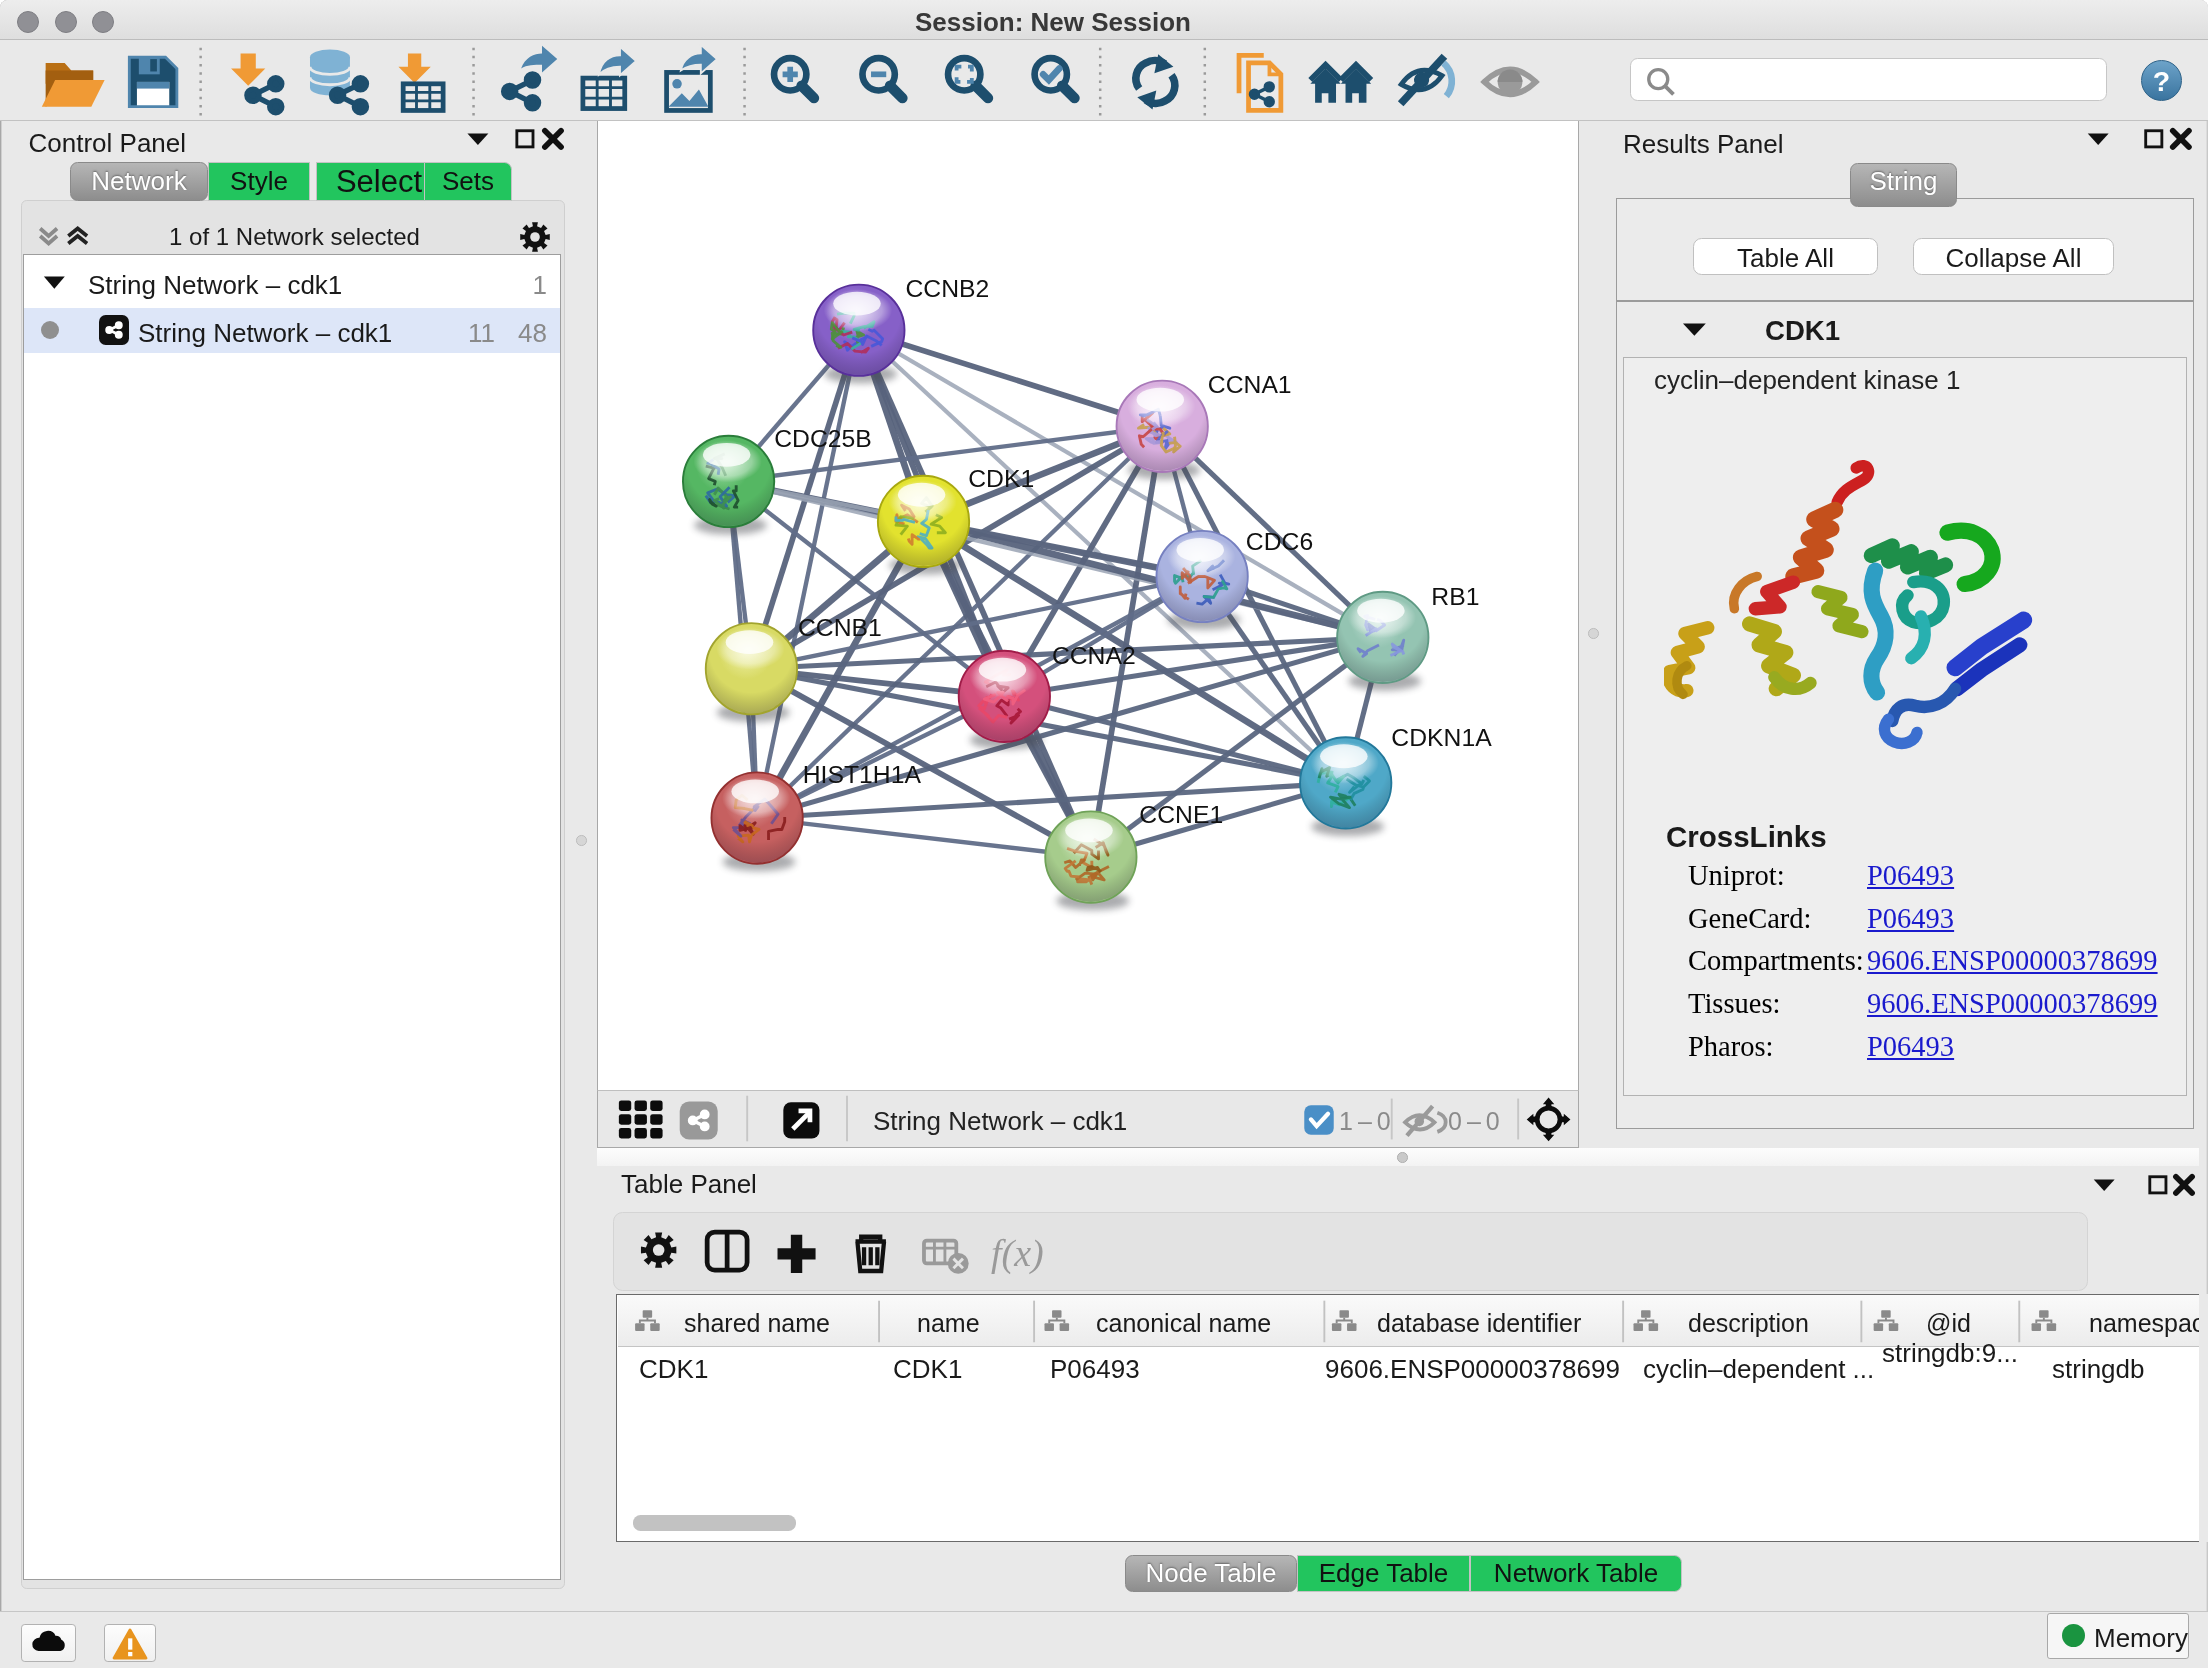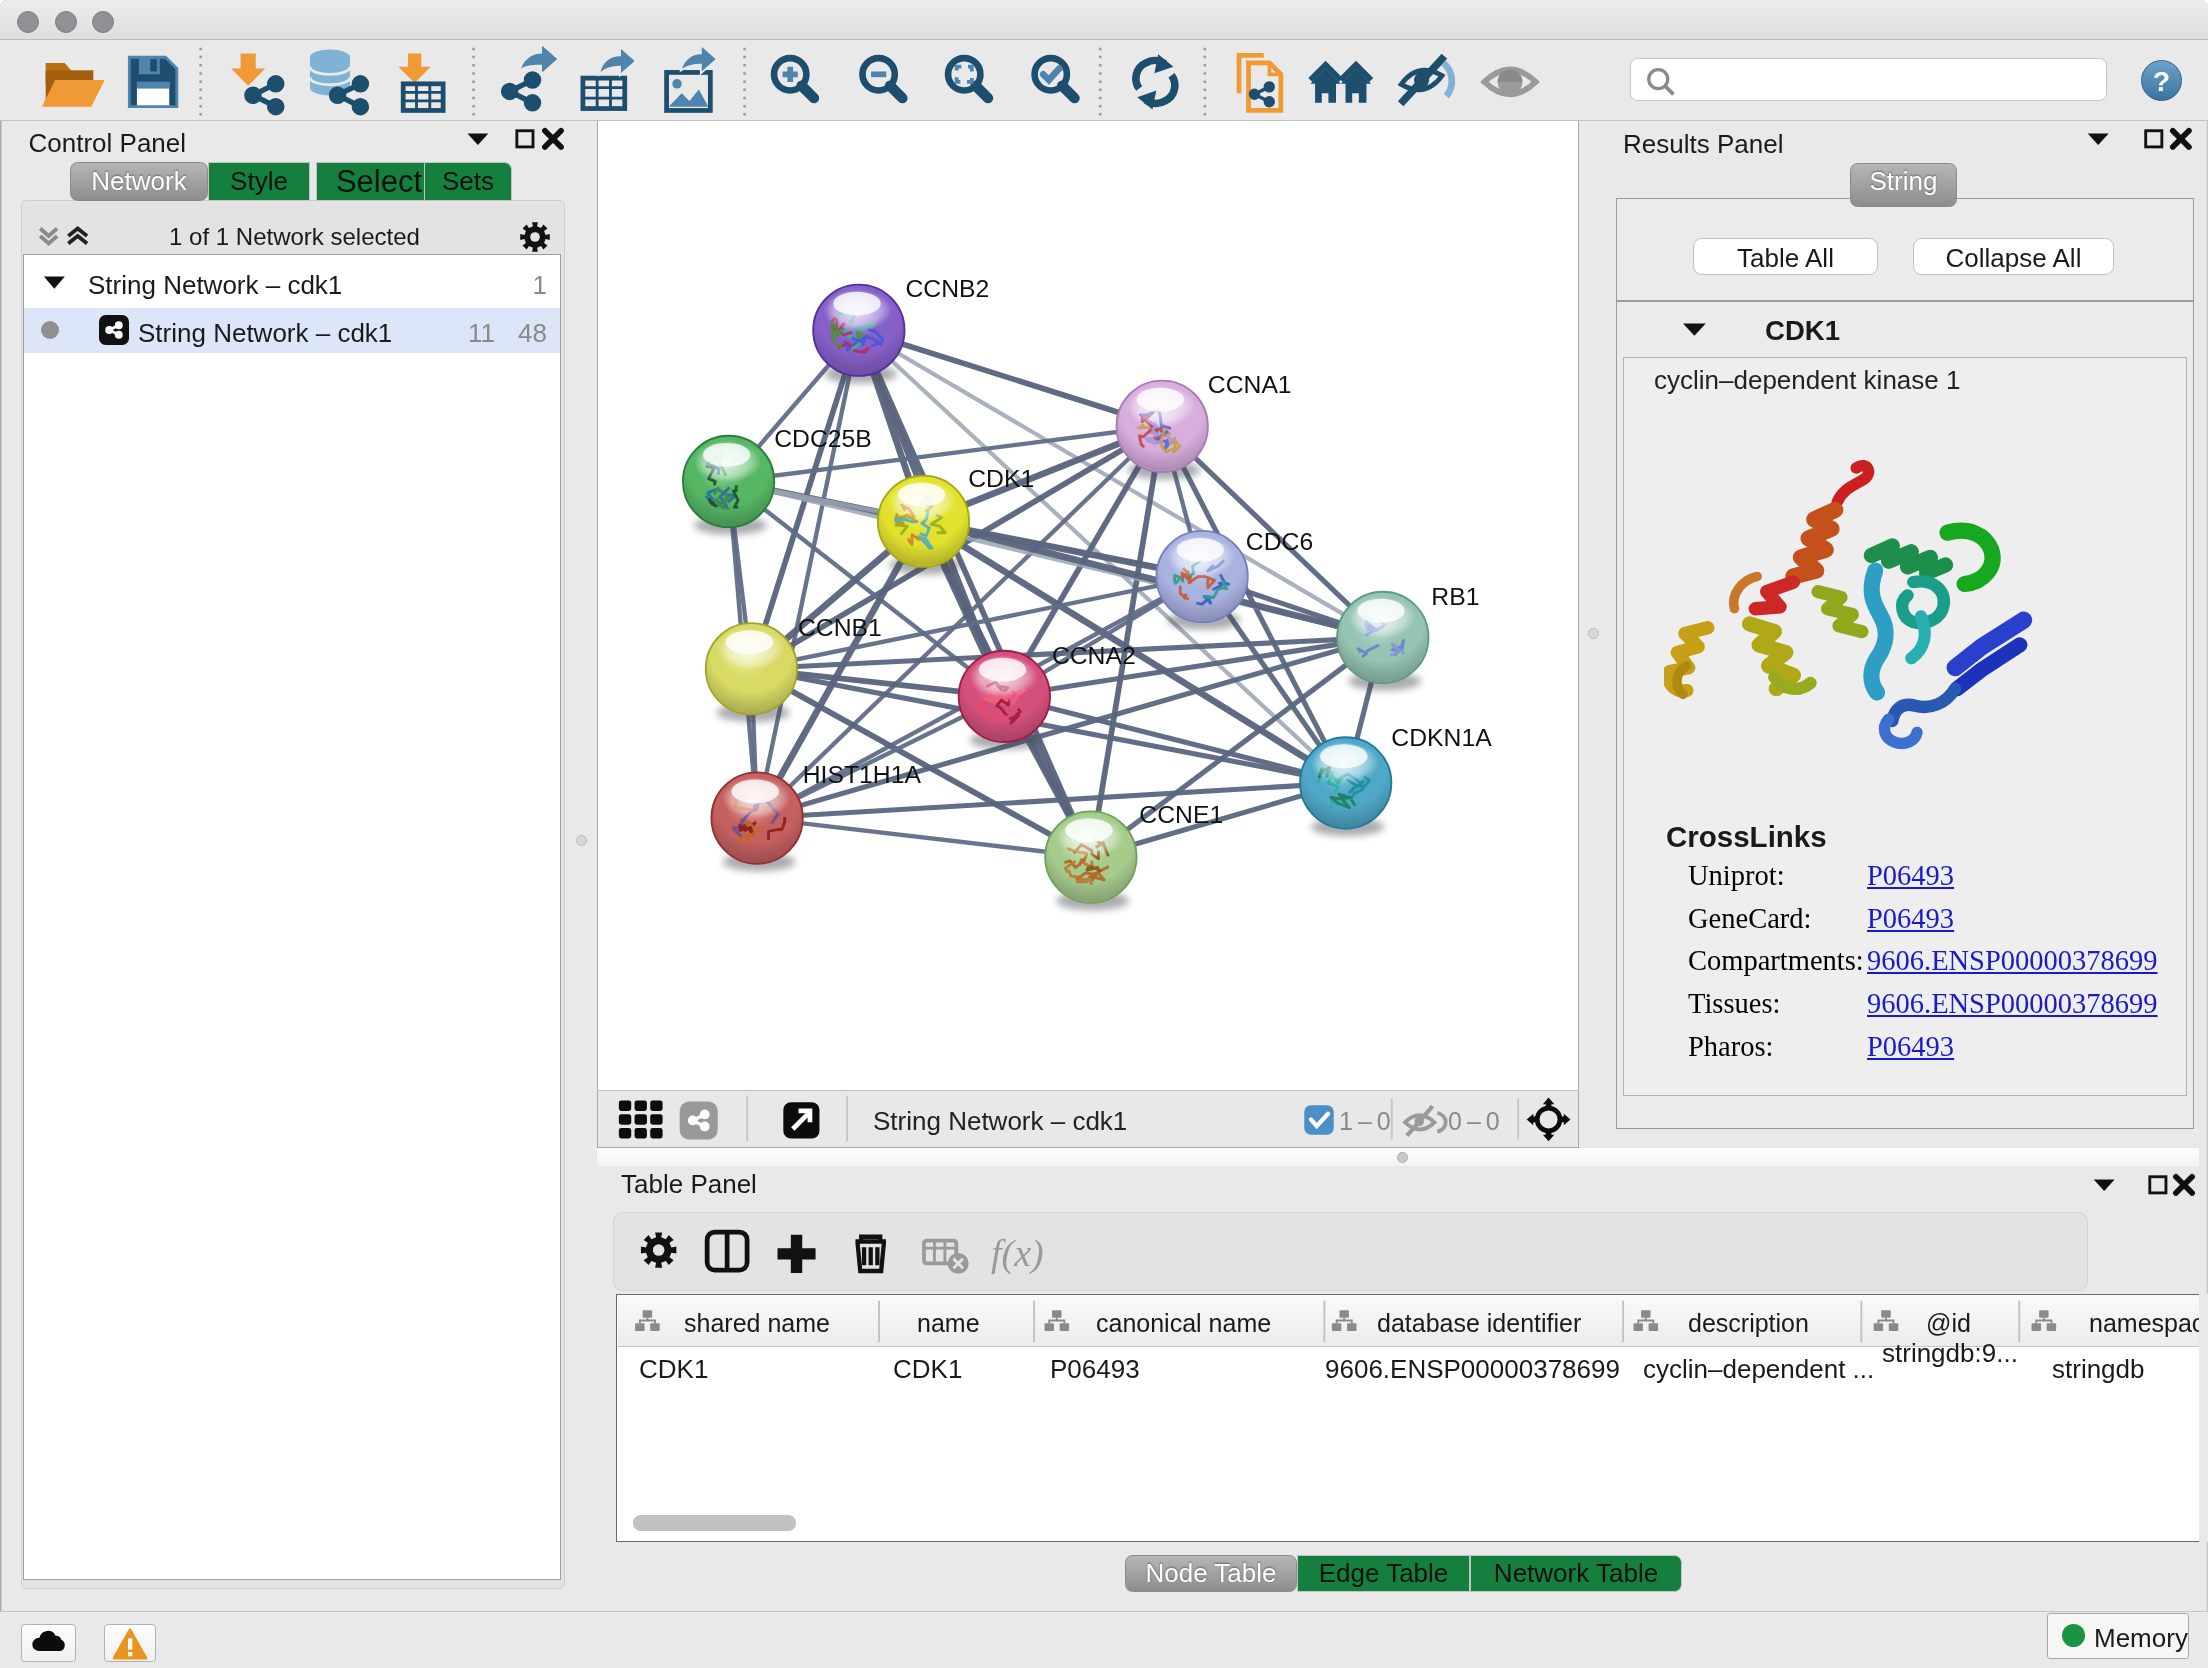--- a/index.html
+++ b/index.html
@@ -1,26 +1,27 @@
 <!DOCTYPE html>
 <html style="font-size:15px"><head><meta charset="utf-8"><style>
 *{margin:0;padding:0;box-sizing:border-box}
 html,body{width:2208px;height:1668px;overflow:hidden;background:#fff}
 body{font-family:"Liberation Sans",sans-serif;position:relative}
 #win{position:absolute;left:0;top:0;width:2208px;height:1668px;background:#e9e9e9;border-radius:7.6px 7.6px 0 0;overflow:hidden;box-shadow:inset 1.4px 0 0 #a8a8a8, inset -1.4px 0 0 #c8c8c8}
 .abs{position:absolute}
 .txt{position:absolute;white-space:nowrap;color:#1a1a1a}
 .graybtn{position:absolute;background:linear-gradient(#b6b6b6,#8d8d8d);color:#fff;border:1px solid #8a8a8a;text-align:center}
-.whitetab{position:absolute;background:#15803d;border:1px solid #c3c3c3;color:#111;text-align:center}
+.whitetab{position:absolute;background:#22c55e;border:1px solid #c3c3c3;color:#111;text-align:center}
 </style></head><body>
 <div id="win">
     <div class="abs" style="left:0;top:0;width:2208px;height:40px;background:linear-gradient(#ededed,#dedede);border-bottom:1px solid #bcbcbc"></div>
     <div class="abs" style="left:17px;top:10.5px;width:22px;height:22px;border-radius:50%;background:#909095;border:1px solid #7e7e83"></div>
     <div class="abs" style="left:55px;top:10.5px;width:22px;height:22px;border-radius:50%;background:#909095;border:1px solid #7e7e83"></div>
     <div class="abs" style="left:92px;top:10.5px;width:22px;height:22px;border-radius:50%;background:#909095;border:1px solid #7e7e83"></div>
+    <div class="txt" style="left:0;top:6.7px;width:2106px;text-align:center;font-size:26px;font-weight:600;color:#383838">Session: New Session</div>
     <div class="abs" style="left:0;top:40px;width:2208px;height:81px;background:#e9e9e9;border-bottom:1px solid #c2c2c2"></div>
     <svg class="abs" style="left:0;top:40px" width="2208" height="81" viewBox="0 0 2322 85">
       <g transform="translate(0,-42)">
         <g>
           <path d="M48 66 h20 l7 8 h23 v14 h-50 Z" fill="#b96f14"></path>
 <path d="M48 112 V74 h50 v10 h-2 Z" fill="#a35f10"></path>
 <path d="M44 112 L58 84 h52 L96 112 Z" fill="#f09a35"></path>
         </g>
         <g>
           <path d="M136 60 h38 l12 12 v40 h-50 Z" fill="#1d4e6d"></path>

